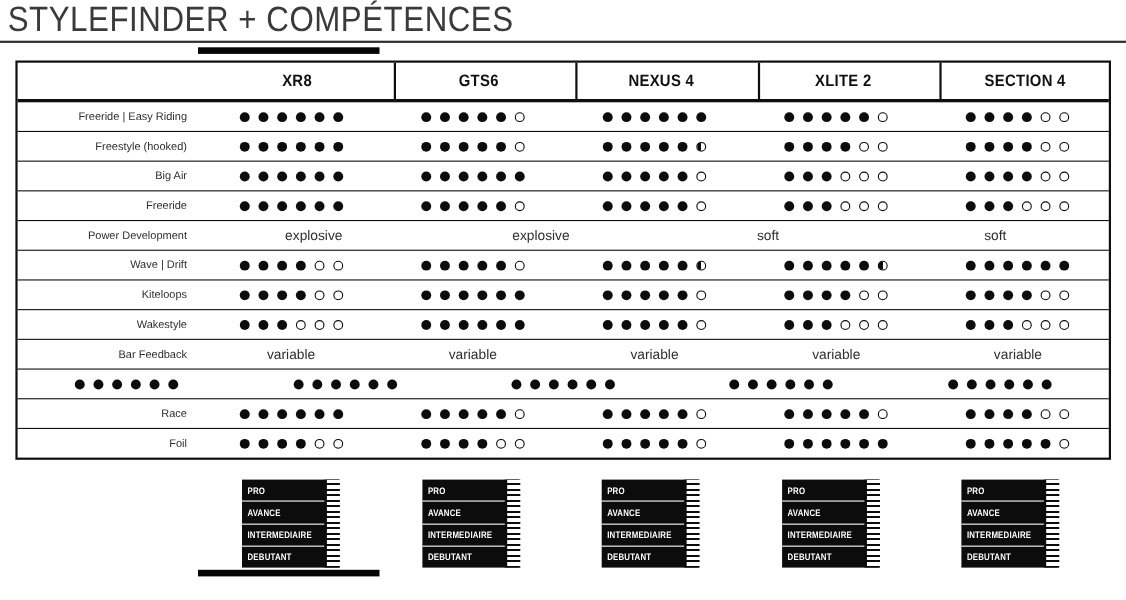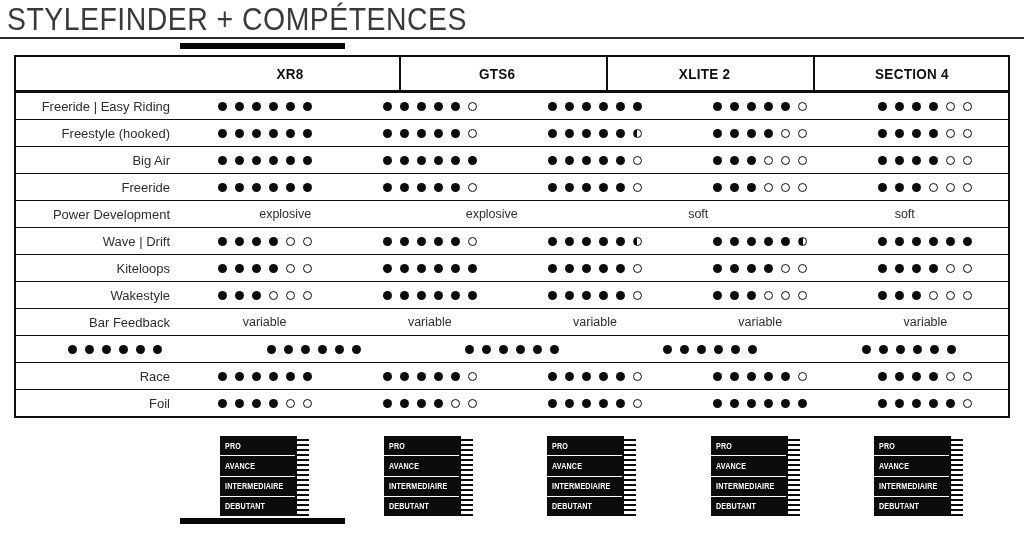--- a/index.html
+++ b/index.html
@@ -28,21 +28,21 @@
     flex:1;display:flex;align-items:center;justify-content:center;
     font-weight:bold;font-size:15px;color:#101010;letter-spacing:.3px;
   }
   .kite-head ~ .kite-head{border-left:2px solid #0f0f0f;}
   .cond{display:inline-block;transform:scaleX(.9);transform-origin:center;white-space:nowrap;}
 
   .row{display:flex;height:26px;border-top:1.6px solid #0f0f0f;box-sizing:content-box;}
   .row:first-child{border-top:none;}
   .label-cell{
     width:166px;flex:0 0 166px;display:flex;align-items:center;justify-content:flex-end;
-    padding-right:12px;box-sizing:border-box;font-size:13px;color:#2e2e2e;
+    padding-right:12px;box-sizing:border-box;font-size:10px;color:#2e2e2e;
   }
   .value-cell{flex:1;display:flex;align-items:center;justify-content:center;}
   .cell-text{font-size:12.5px;color:#2e2e2e;}
 
   .dots{display:flex;gap:8px;align-items:center;}
   .dot{width:9px;height:9px;border-radius:50%;box-sizing:border-box;}
   .dot.full{background:#0c0c0c;}
   .dot.empty{border:1.7px solid #0c0c0c;background:#fff;}
   .dot.half{border:1.7px solid #0c0c0c;background:linear-gradient(90deg,#0c0c0c 50%,#fff 50%);}
 
@@ -78,20 +78,23 @@
     <div class="header-row">
       <div class="label-col-head"></div>
 
     <div class="kite-head">
           <span class="cond">XR8</span>
         </div>
         <div class="kite-head">
           <span class="cond">GTS6</span>
         </div>
         <div class="kite-head">
+          <span class="cond">NEXUS 4</span>
+        </div>
+        <div class="kite-head">
           <span class="cond">XLITE 2</span>
         </div>
         <div class="kite-head">
           <span class="cond">SECTION 4</span>
         </div>
       </div>
     <div>
 
     <div class="row">
           <div class="label-cell">Freeride | Easy Riding</div>

